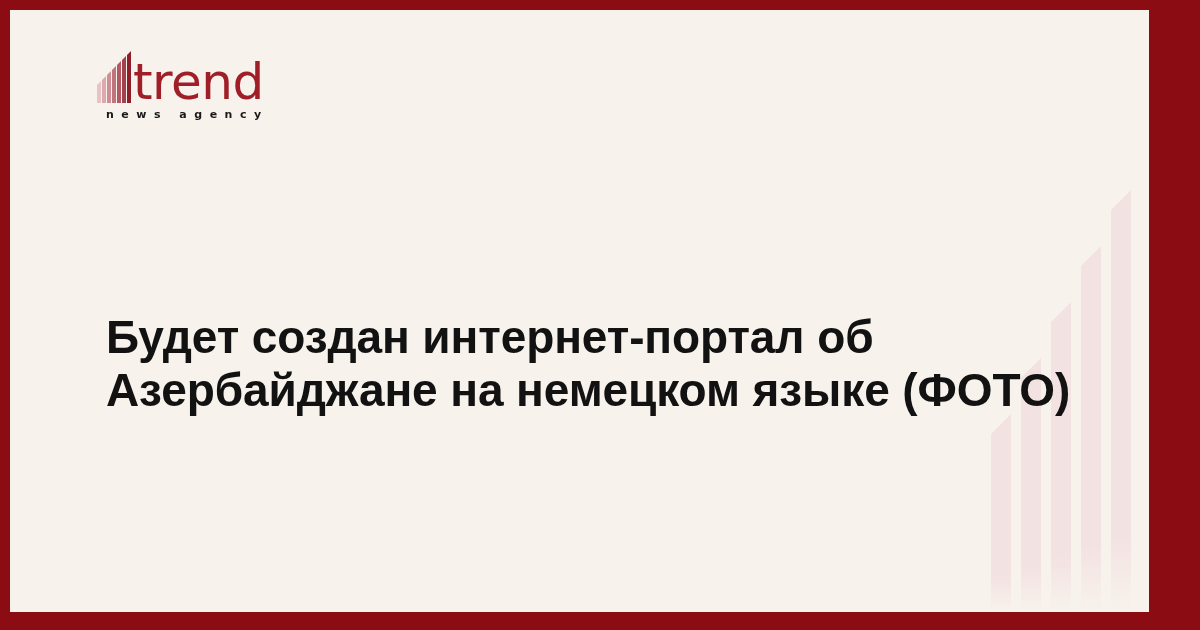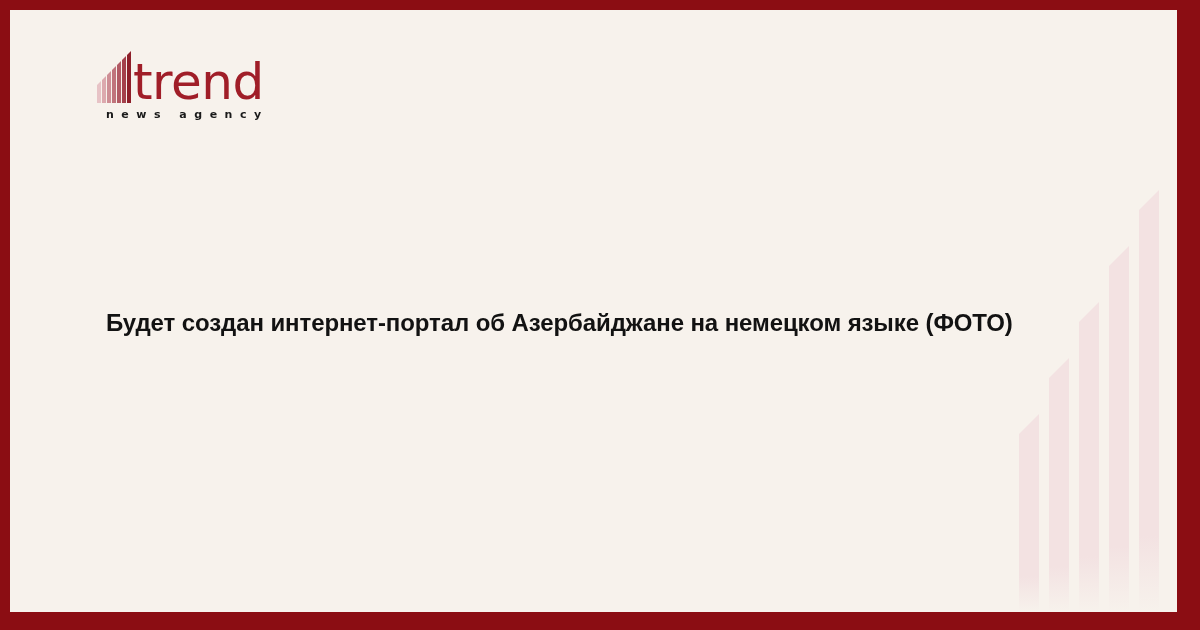--- a/index.html
+++ b/index.html
@@ -26,21 +26,20 @@
   .panel {
     position: absolute;
     left: 10px;
     top: 10px;
     right: 18px;
     bottom: 18px;
     width: 1139px;
     height: 602px;
     background: #F7F2EC;
     overflow: hidden;
-    padding-left: 28px;
   }
 
   
   .deco-bars {
     position: absolute;
     right: 0px;
     bottom: 0px;
     width: 160px;
     height: 450px;
     pointer-events: none;
@@ -84,21 +83,21 @@
     letter-spacing: 7.5px;
   }
 
   
   .headline {
     position: absolute;
     left: 96px;
     top: 270px;
     width: 1000px;
     font-family: "Liberation Sans", "DejaVu Sans", sans-serif;
-    font-size: 24px;
+    font-size: 46px;
     font-weight: 700;
     line-height: 53px;
     color: #121212;
     letter-spacing: -0.1px;
     z-index: 3;
   }
 </style>
 </head>
 <body>
 

